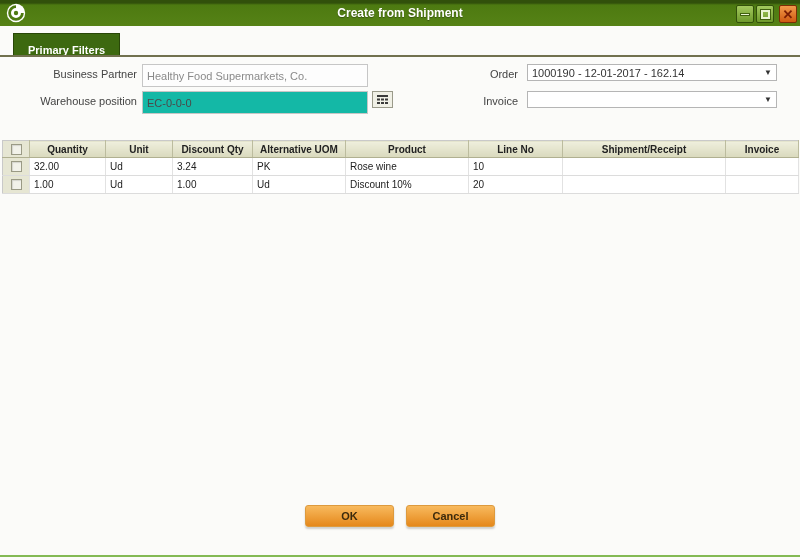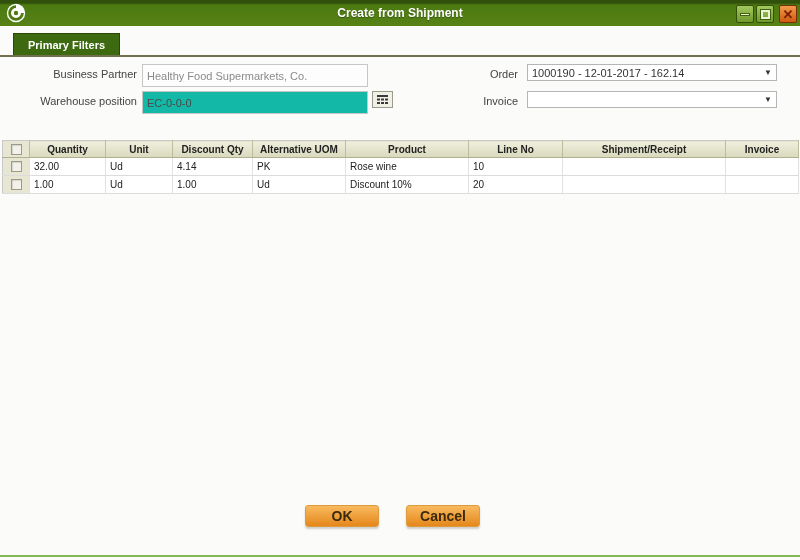--- a/index.html
+++ b/index.html
@@ -35,21 +35,21 @@
   .btn-min  { right: 46px; }
   .btn-max  { right: 26px; }
   .btn-close{ right: 3px; }
   .min-glyph { width: 10px; height: 3px; background: #eaf4d4; border: 1px solid #41610f; }
   .max-glyph { width: 9px; height: 9px; border: 2px solid #eaf4d4; outline: 1px solid #41610f; background: transparent; }
   .close-glyph { color: #7a1d04; font-size: 13px; font-weight: bold; line-height: 1; }
 
   
   .tab {
     position: absolute; top: 33px; left: 13px; height: 23px;
-    padding: 0 14px; display: flex; align-items: center;
+    padding: 0 14px; display: flex; align-items: flex-end;
     background: #3d6910; border: 1px solid #294708; border-bottom: none;
     color: #ffffff; font-size: 11px; font-weight: bold; cursor: pointer;
   }
   .tab-divider {
     position: absolute; top: 55px; left: 0; width: 800px; height: 2px;
     background: #71714f;
   }
 
   
   .form-label {
@@ -109,24 +109,24 @@
   }
   .checkbox {
     width: 11px; height: 11px; margin: 0 auto;
     background: #f2f2ea; border: 1px solid #9a9a85;
     box-shadow: inset 1px 1px 1px rgba(0,0,0,.12);
     cursor: pointer;
   }
 
   
   .btn {
-    position: absolute; top: 505px; width: 74px; height: 22px;
+    position: absolute; top: 505px; width: 89px; height: 22px;
     background: linear-gradient(to bottom, #f8ba5e, #e5881b);
     border: 1px solid #dd9a3e; border-radius: 3px;
-    font-size: 14px; font-weight: bold; color: #3c2a0c;
+    font-size: 11px; font-weight: bold; color: #3c2a0c;
     display: flex; align-items: center; justify-content: center;
     box-shadow: 0 2px 2px rgba(0,0,0,.18); cursor: pointer;
     font-family: "Liberation Sans", sans-serif;
   }
   .btn-ok { left: 305px; }
   .btn-cancel { left: 406px; }
 
   .bottom-line {
     position: absolute; top: 555px; left: 0; width: 800px; height: 2px;
     background: #83b954;
@@ -212,21 +212,21 @@
     <th>Line No</th>
     <th>Shipment/Receipt</th>
     <th>Invoice</th>
   </tr>
   <tr>
     <td class="cb-col">
       <div class="checkbox"></div>
     </td>
     <td>32.00</td>
     <td>Ud</td>
-    <td>4.14</td>
+    <td>3.24</td>
     <td>PK</td>
     <td>Rose wine</td>
     <td>10</td>
     <td></td>
     <td></td>
   </tr>
   <tr>
     <td class="cb-col">
       <div class="checkbox"></div>
     </td>

